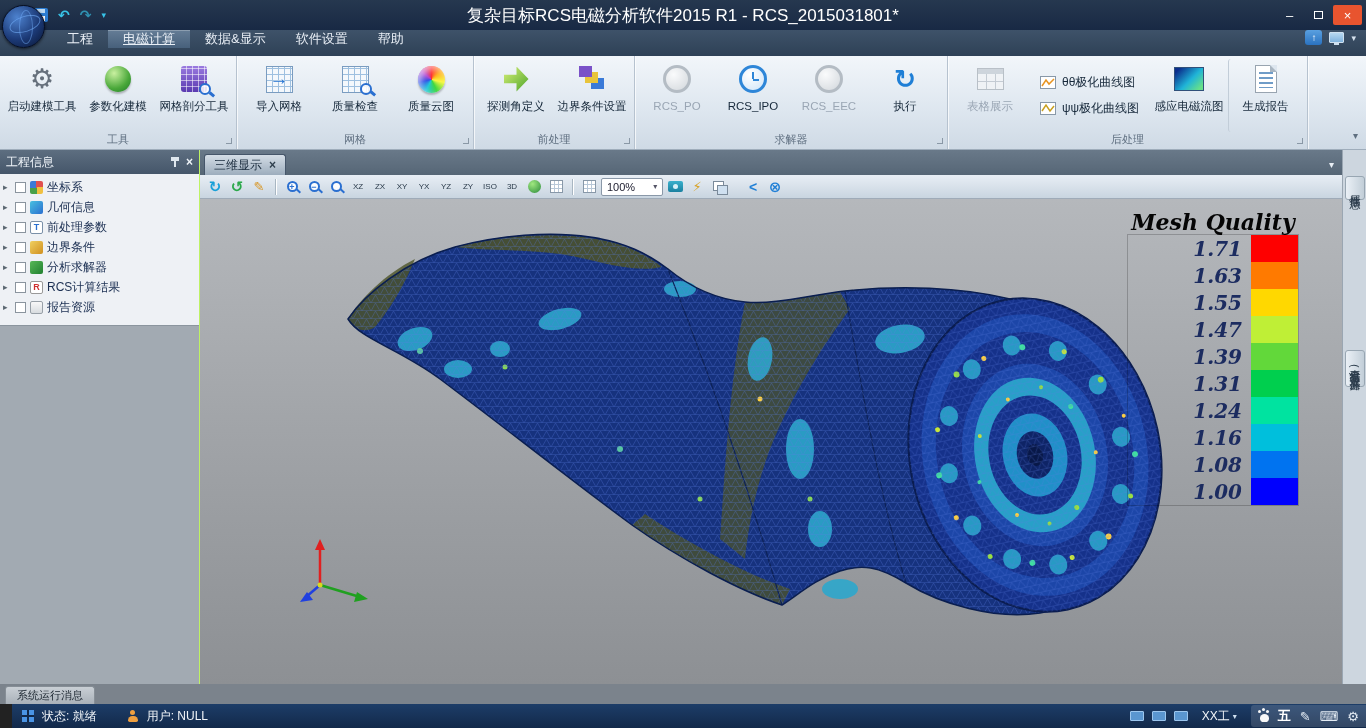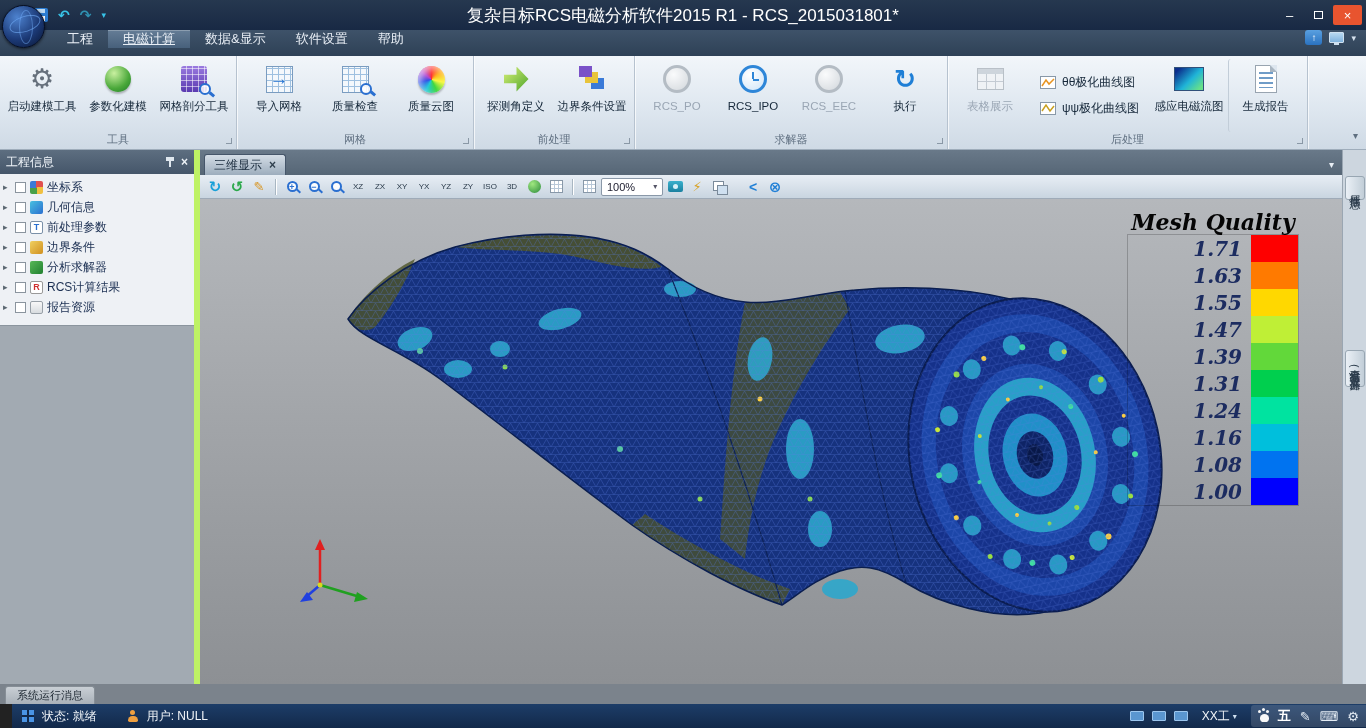--- a/index.html
+++ b/index.html
@@ -70,21 +70,21 @@
     background-image:linear-gradient(#c4ccd4 0 5px,transparent 5px),repeating-linear-gradient(0deg,transparent 0 7px,#b8c0c8 7px 8px),repeating-linear-gradient(90deg,transparent 0 8px,#b8c0c8 8px 9px);}
   .smallcol{display:flex;flex-direction:column;justify-content:center;gap:5px;padding:0 5px;}
   .sbtn{display:flex;align-items:center;gap:6px;font-size:12px;color:#16283a;padding:2px 6px;border-radius:3px;}
   .flowimg{width:30px;height:24px;border:1px solid #30507a;background:linear-gradient(135deg,#0b2e8c 10%,#1fb4d8 55%,#66e08a 90%);}
   .docicon{width:22px;height:28px;background:#fff;border:1px solid #98a4b0;position:relative;}
   .docicon::before{content:"";position:absolute;top:-1px;right:-1px;border-top:7px solid #dde6ef;border-left:7px solid #aab6c2;}
   .docicon::after{content:"";position:absolute;left:3px;right:3px;top:6px;height:16px;background:repeating-linear-gradient(180deg,#6f9cc8 0 2px,transparent 2px 5px);}
   .ribbon-caret{position:absolute;right:8px;top:130px;color:#5f6f80;font-size:10px;z-index:3;}
 
   
-  .left-panel{position:absolute;left:0;top:150px;width:200px;height:534px;background:#a2aab2;border-right:6px solid #bef264;}
+  .left-panel{position:absolute;left:0;top:150px;width:200px;height:534px;background:#a2aab2;border-right:1px solid #bef264;}
   .lp-header{height:24px;background:linear-gradient(#5d6e80,#45566a);color:#eef3f8;font-size:12px;display:flex;align-items:center;padding:0 6px;gap:6px;}
   .lp-title{flex:1;}
   .pinicon{width:10px;height:10px;position:relative;}
   .pinicon::before{content:"";position:absolute;left:4px;top:3px;width:2px;height:7px;background:#dfe7ee;}
   .pinicon::after{content:"";position:absolute;left:1px;top:0;width:8px;height:4px;background:#dfe7ee;}
   .lp-close{color:#eef3f8;font-size:12px;font-weight:bold;}
   .tree{background:#eef1f5;border-bottom:1px solid #8b959e;padding:3px 0 8px;}
   .titem{height:20px;display:flex;align-items:center;gap:4px;padding-left:3px;}
   .tarrow{width:8px;font-size:9px;color:#5a6670;}
   .tcheck{width:11px;height:11px;background:#fff;border:1px solid #8a949e;}

